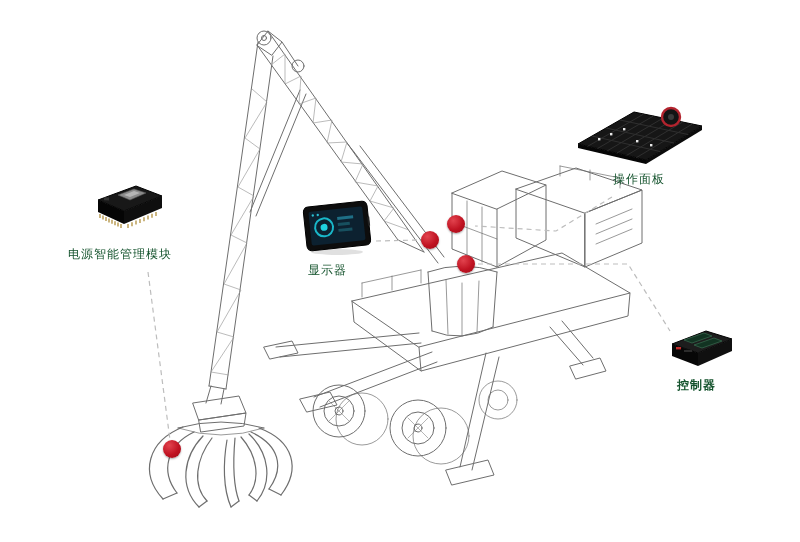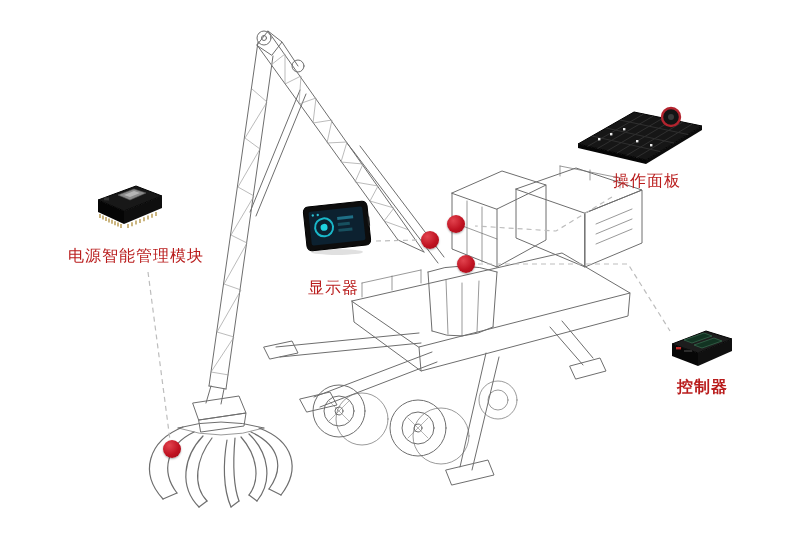--- a/index.html
+++ b/index.html
@@ -3,21 +3,21 @@
 <meta charset="utf-8">
 <style>
   html,body{margin:0;padding:0;background:#fff;}
   .stage{
     position:relative;width:800px;height:542px;background:#ffffff;overflow:hidden;
     font-family:"Liberation Sans", sans-serif;
   }
   .scene-svg{position:absolute;left:0;top:0;z-index:1;}
   .thumb{position:absolute;z-index:2;}
   .callout-label{
-    position:absolute;z-index:3;font-size:16px;color:#b91c1c;letter-spacing:1px;
+    position:absolute;z-index:3;font-size:12px;color:#14532d;letter-spacing:1px;
     white-space:nowrap;
   }
   .hotspot{
     position:absolute;z-index:4;width:18px;height:18px;border-radius:50%;
     background:radial-gradient(circle at 35% 30%, #e2434e 0%, #c01322 55%, #9c0a17 100%);
     box-shadow:0 1px 2px rgba(0,0,0,.35);
     cursor:pointer;
   }
 </style>
 </head>
@@ -190,21 +190,21 @@
     <polygon points="8,20 42,7 68,15 34,29" fill="#1d1d1d" stroke="#000"></polygon>
     <polygon points="8,20 34,29 34,42 8,32" fill="#070707"></polygon>
     <polygon points="34,29 68,15 68,27 34,42" fill="#101010"></polygon>
     <polygon points="20,16 40,9 48,12 28,19" fill="#123322" stroke="#3a6e52" stroke-width="0.7"></polygon>
     <polygon points="30,21 50,14 58,17 38,24" fill="#123322" stroke="#3a6e52" stroke-width="0.7"></polygon>
     <rect x="12" y="23" width="5" height="2.4" fill="#c22a2a"></rect>
     <rect x="20" y="26" width="8" height="2" fill="#2c2c2c"></rect>
   </svg>
 
   <div class="callout-label" style="left:68px;top:246px;">电源智能管理模块</div>
-  <div class="callout-label" style="left:308px;top:278px;">显示器</div>
+  <div class="callout-label" style="left:308px;top:262px;">显示器</div>
   <div class="callout-label" style="left:613px;top:171px;">操作面板</div>
   <div class="callout-label" style="left:677px;top:377px;font-weight:bold;">控制器</div>
 
   <div>
       <div class="hotspot" style="left: 421px; top: 231px;"></div>
       <div class="hotspot" style="left: 447px; top: 215px;"></div>
       <div class="hotspot" style="left: 457px; top: 255px;"></div>
       <div class="hotspot" style="left: 163px; top: 440px;"></div>
     </div>
 

